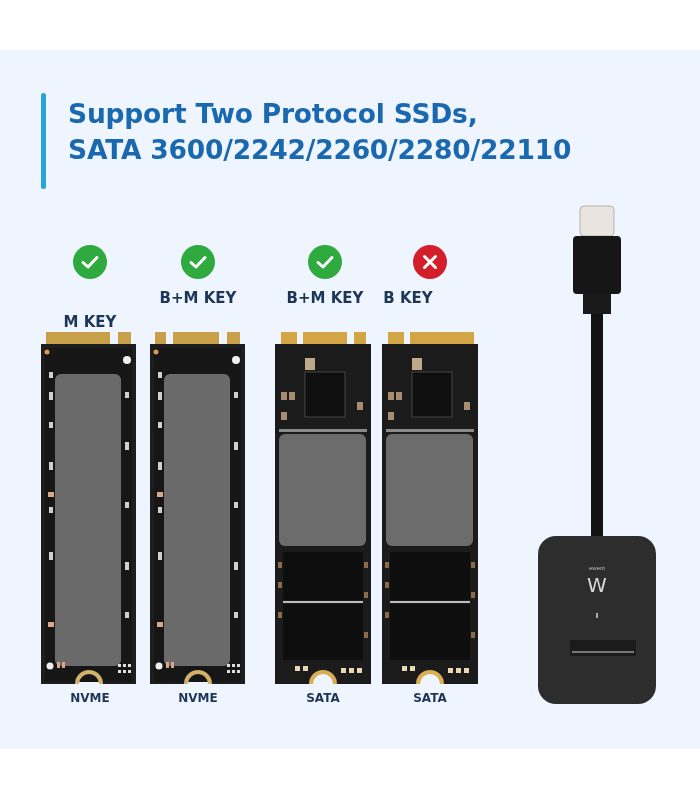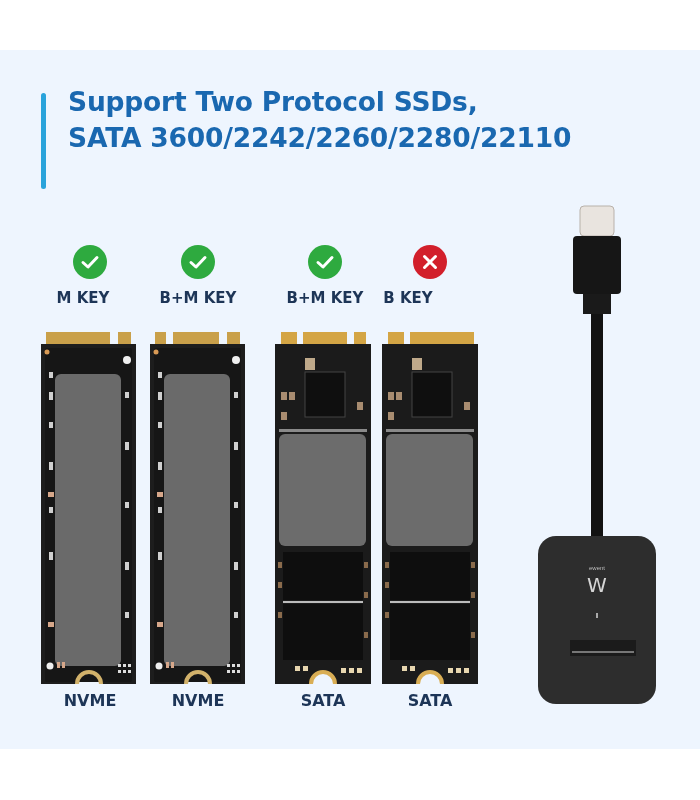--- a/index.html
+++ b/index.html
@@ -1,25 +1,25 @@
 <!DOCTYPE html>
 <html><head>
 <meta charset="utf-8">
 <style>
   html,body{margin:0;padding:0;background:#ffffff;}
   body{width:700px;height:800px;position:relative;overflow:hidden;font-family:"DejaVu Sans","Liberation Sans",sans-serif;}
   .panel{position:absolute;left:0;top:50px;width:700px;height:699px;background:#eef5fe;}
   .accent-bar{position:absolute;left:41px;top:93px;width:5px;height:96px;border-radius:3px;background:#29a3db;}
-  .headline{position:absolute;left:68px;top:84px;margin:0;color:#1a68b0;font-weight:bold;font-size:26.5px;line-height:36px;letter-spacing:-0.2px;}
+  .headline{position:absolute;left:68px;top:96px;margin:0;color:#1a68b0;font-weight:bold;font-size:26.5px;line-height:36px;letter-spacing:-0.2px;}
   .headline div{white-space:nowrap;}
   .badge{position:absolute;width:34px;height:34px;border-radius:50%;display:flex;align-items:center;justify-content:center;}
   .badge.ok{background:#2eaa3f;}
   .badge.no{background:#d21f2b;}
   .key-label{position:absolute;top:289px;width:110px;text-align:center;font-weight:bold;font-size:15px;color:#1d3557;}
-  .type-label{position:absolute;top:691px;width:110px;text-align:center;font-weight:bold;font-size:16px;color:#1d3557;}
+  .type-label{position:absolute;top:691px;width:110px;text-align:center;font-weight:bold;font-size:12px;color:#1d3557;}
   .ssd{position:absolute;}
   .reader{position:absolute;}
 </style>
 </head>
 <body>
 
 <div class="panel"></div>
 
 <div class="accent-bar"></div>
 <div class="headline">
@@ -41,21 +41,21 @@
   <svg width="20" height="20" viewBox="0 0 20 20">
       <path d="M3 10.5 L8 15 L17 5.5" fill="none" stroke="#fff" stroke-width="3" stroke-linecap="round" stroke-linejoin="round"></path>
     </svg>
 </div>
 <div class="badge no" style="left:413px;top:245px;">
   <svg width="18" height="18" viewBox="0 0 18 18">
       <path d="M3.5 3.5 L14.5 14.5 M14.5 3.5 L3.5 14.5" fill="none" stroke="#fff" stroke-width="3" stroke-linecap="round"></path>
     </svg>
 </div>
 
-<div class="key-label" style="left:28px;">M KEY</div>
+<div class="key-label" style="left:35px;margin-top:24px;">M KEY</div>
 <div class="key-label" style="left:143px;">B+M KEY</div>
 <div class="key-label" style="left:270px;">B+M KEY</div>
 <div class="key-label" style="left:353px;">B KEY</div>
 
 <svg class="ssd" style="left:41px;top:332px;" width="95" height="356" viewBox="0 0 95 356">
   <rect x="5" y="0" width="64" height="12" fill="#c9a04a"></rect>
   <rect x="77" y="0" width="13" height="12" fill="#c9a04a"></rect>
   <path d="M0 12 H95 V352 H60 A12 12 0 0 0 36 352 H0 Z" fill="#1d1d1d"></path>
   <rect x="4" y="16" width="87" height="334" fill="#161616" rx="2"></rect>
   <rect x="14" y="42" width="66" height="292" rx="6" fill="#6a6a6a"></rect>

